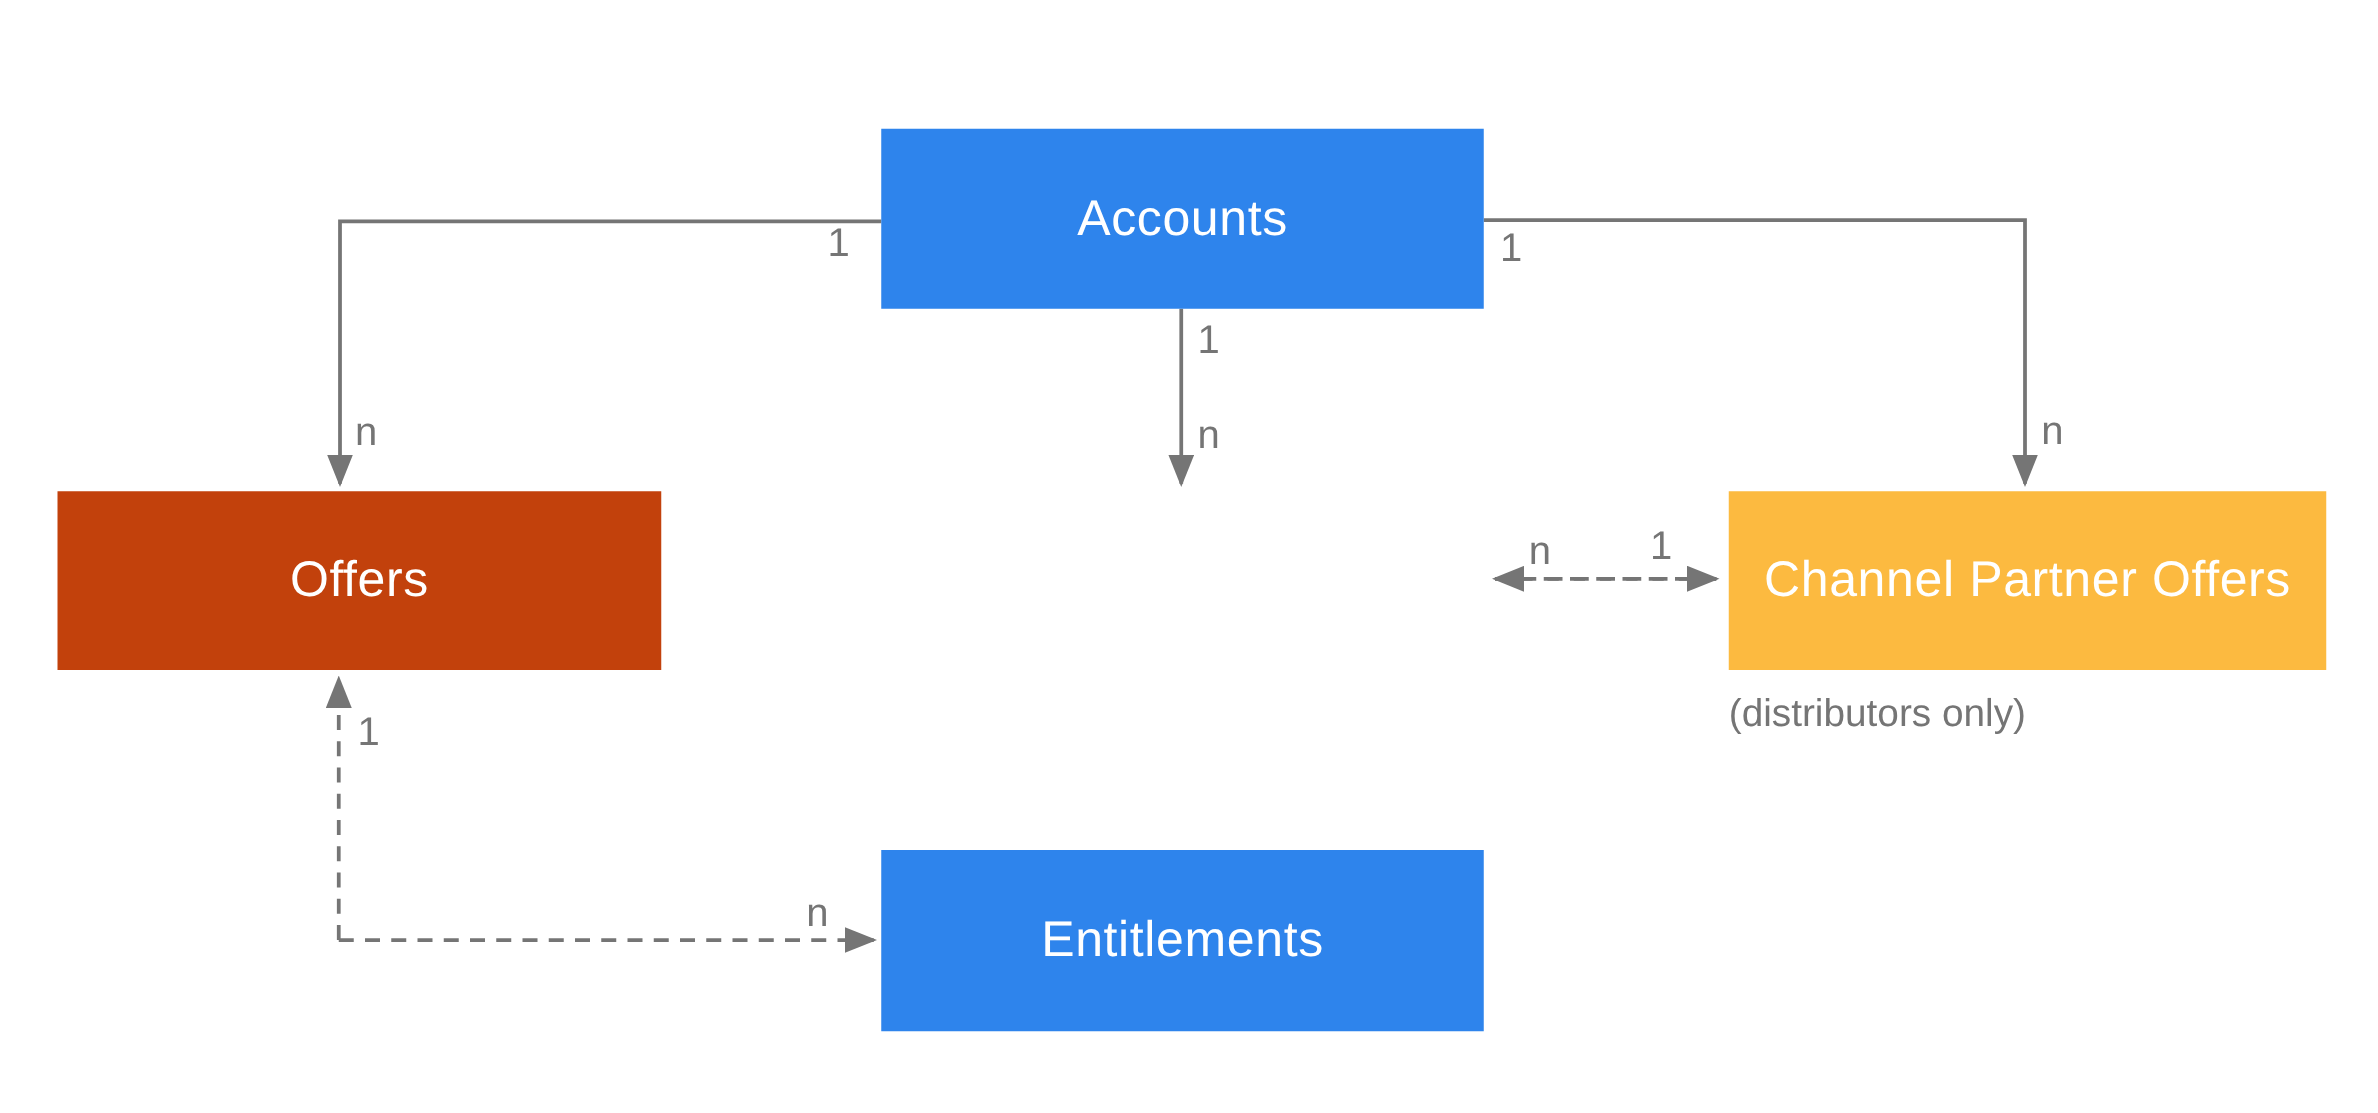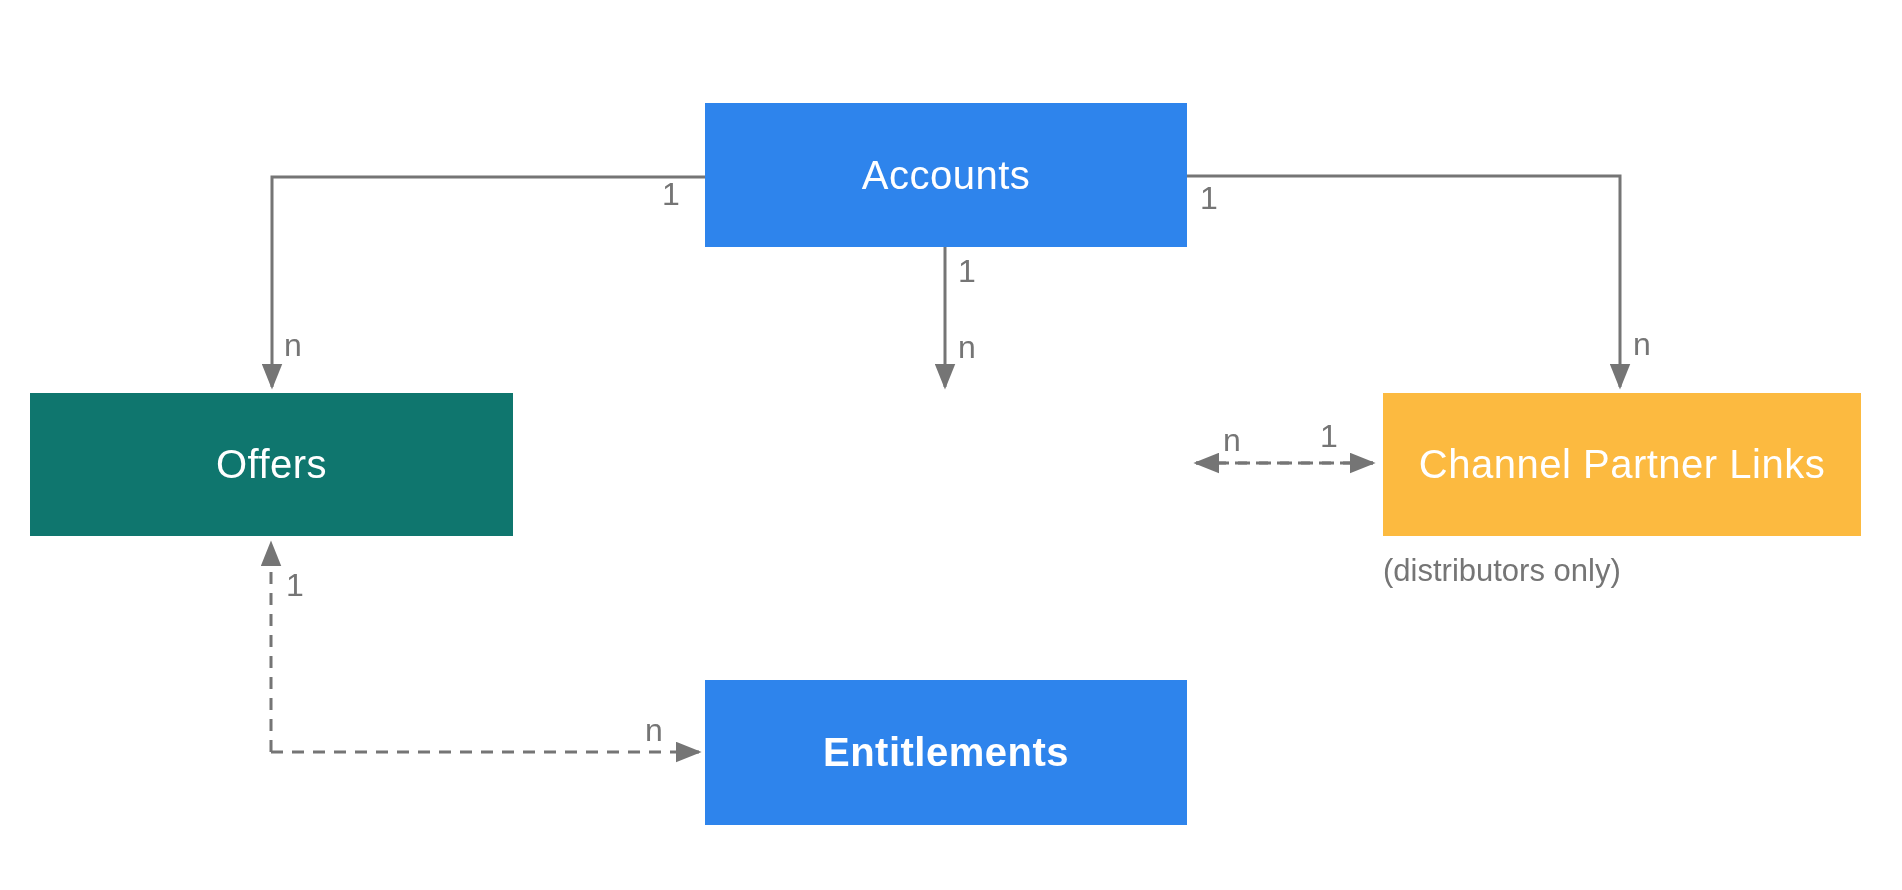--- a/index.html
+++ b/index.html
@@ -14,21 +14,21 @@
     position:absolute;
     display:flex;align-items:center;justify-content:center;
     color:#ffffff;
     font-size:40px;
     letter-spacing:0.5px;
   }
   .node-accounts    {left:705px; top:103px; width:482px; height:144px;}
   .node-offers      {left:30px;  top:393px; width:483px; height:143px;}
   .node-customers   {left:705px; top:393px; width:482px; height:143px;}
   .node-cpl         {left:1383px;top:393px; width:478px; height:143px;}
-  .node-entitlements{left:705px; top:680px; width:482px; height:145px;font-weight:bold;}
+  .node-entitlements{left:705px; top:680px; width:482px; height:145px;}
   .sublabel{
     position:absolute;
     left:1383px; top:553px; width:478px;
     text-align:left;
     font-size:31px;
     color:#757575;
   }
   .edge-label{
     position:absolute;
     font-size:32px;
@@ -66,27 +66,27 @@
     <path class="edge dashed" d="M1373,463 H1196" marker-end="url(#arrow)"></path>
     <path class="edge dashed" d="M1196,463 H1373" marker-end="url(#arrow)"></path>
     <path class="edge dashed" d="M271,752 V543" marker-end="url(#arrow)"></path>
     <path class="edge dashed" d="M271,752 H699" marker-end="url(#arrow)"></path>
   </svg>
 
   <div class="node node-accounts" style="background-color: rgb(46, 132, 236); text-align: right;">
     <span>Accounts</span>
   </div>
 
-  <div class="node node-offers" style="background-color: #0f766e;">
+  <div class="node node-offers" style="background-color: #c2410c; margin-left: 16px;">
     <span>Offers</span>
   </div>
 
 
   <div class="node node-cpl" style="background-color: rgb(252, 186, 64);">
-    <span>Channel Partner Links</span>
+    <span>Channel Partner Offers</span>
   </div>
 
   <div class="sublabel">(distributors only)</div>
 
   <div class="node node-entitlements" style="background-color: rgb(46, 132, 236);">
     <span>Entitlements</span>
   </div>
 
   <span class="edge-label el-a-offers-1">1</span>
   <span class="edge-label el-a-offers-n">n</span>

